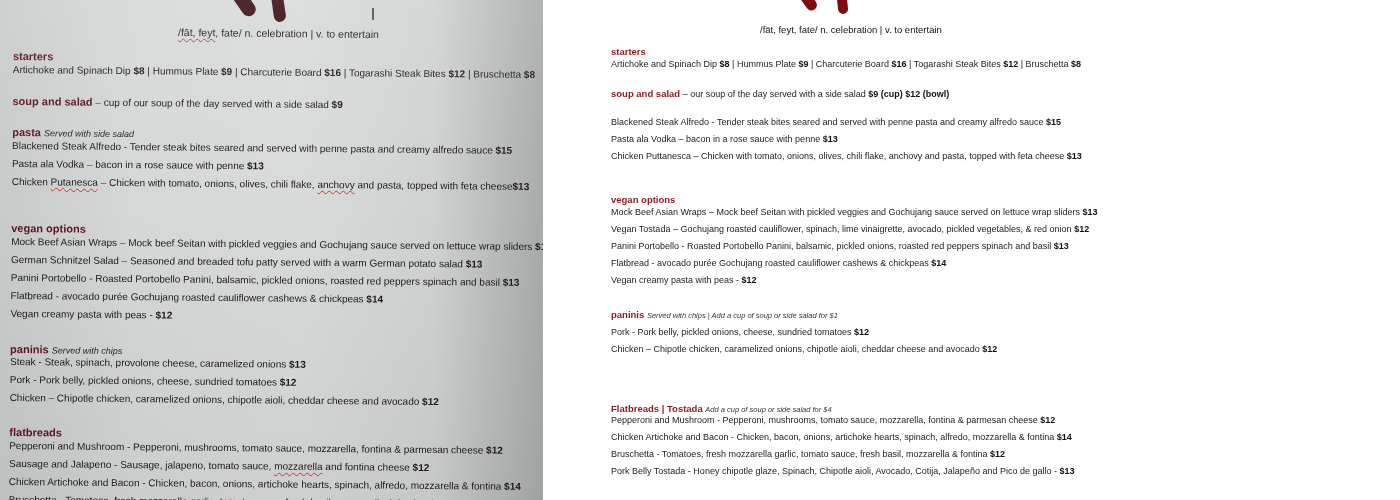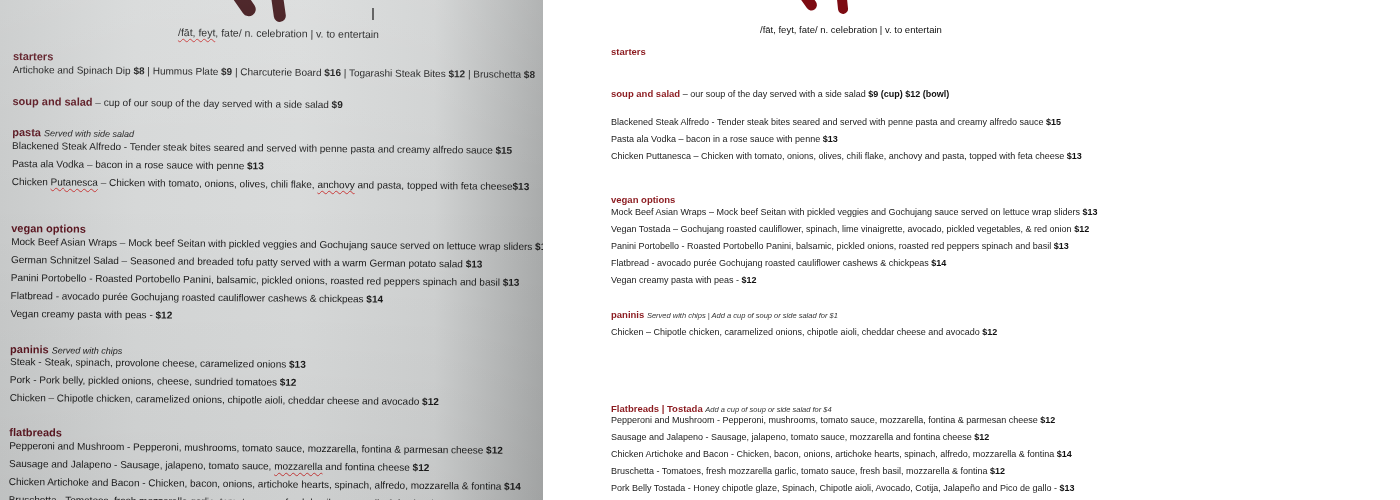--- a/index.html
+++ b/index.html
@@ -103,20 +103,23 @@
   <div class="logo">
     <div class="stroke1"></div>
     <div class="stroke2"></div>
   </div>
   <div class="tagline">/fāt, feyt, fate/ n. celebration | v. to entertain</div>
 
   <div class="content">
 
     <div class="block" style="top:0px">
       <div class="sec-head">starters</div>
+      <div class="line" style="margin-top:2px">
+        <span>Artichoke and Spinach Dip</span> <b>$8</b> | <span>Hummus Plate</span> <b>$9</b> | <span>Charcuterie Board</span> <b>$16</b> | <span>Togarashi Steak Bites</span> <b>$12</b> | <span>Bruschetta</span> <b>$8</b>
+      </div>
     </div>
 
     <div class="block" style="top:42px">
       <div class="line"><span class="sec-head">soup and salad</span><span> – our soup of the day served with a side salad </span><b>$9 (cup) $12 (bowl)</b></div>
     </div>
 
     <div class="block" style="top:70px">
       <div class="line" style="margin-top:1px"><span>Blackened Steak Alfredo - Tender steak bites seared and served with penne pasta and creamy alfredo sauce </span><b>$15</b></div>
       <div class="line" style="margin-top:7px"><span>Pasta ala Vodka – bacon in a rose sauce with penne </span><b>$13</b></div>
       <div class="line" style="margin-top:7px"><span>Chicken Puttanesca – Chicken with tomato, onions, olives, chili flake, anchovy and pasta, topped with feta cheese </span><b>$13</b></div>
@@ -126,25 +129,25 @@
       <div class="sec-head">vegan options</div>
       <div class="line" style="margin-top:2px"><span>Mock Beef Asian Wraps – Mock beef Seitan with pickled veggies and Gochujang sauce served on lettuce wrap sliders </span><b>$13</b></div>
       <div class="line" style="margin-top:7px"><span>Vegan Tostada – Gochujang roasted cauliflower, spinach, lime vinaigrette, avocado, pickled vegetables, &amp; red onion </span><b>$12</b></div>
       <div class="line" style="margin-top:7px"><span>Panini Portobello - Roasted Portobello Panini, balsamic, pickled onions, roasted red peppers spinach and basil </span><b>$13</b></div>
       <div class="line" style="margin-top:7px"><span>Flatbread - avocado purée Gochujang roasted cauliflower cashews &amp; chickpeas </span><b>$14</b></div>
       <div class="line" style="margin-top:7px"><span>Vegan creamy pasta with peas - </span><b>$12</b></div>
     </div>
 
     <div class="block" style="top:263px">
       <div class="sec-head"><span>paninis</span> <span class="sec-note">Served with chips | Add a cup of soup or side salad for $1</span></div>
+      <div class="line" style="margin-top:7px"><span>Pork - Pork belly, pickled onions, cheese, sundried tomatoes </span><b>$12</b></div>
       <div class="line" style="margin-top:7px"><span>Chicken – Chipotle chicken, caramelized onions, chipotle aioli, cheddar cheese and avocado </span><b>$12</b></div>
     </div>
 
     <div class="block" style="top:357px">
       <div class="sec-head"><span>Flatbreads | Tostada</span> <span class="sec-note">Add a cup of soup or side salad for $4</span></div>
       <div class="line" style="margin-top:1px"><span>Pepperoni and Mushroom - Pepperoni, mushrooms, tomato sauce, mozzarella, fontina &amp; parmesan cheese </span><b>$12</b></div>
-      <div class="line" style="margin-top:7px"><span>Sausage and Jalapeno - Sausage, jalapeno, tomato sauce, mozzarella and fontina cheese </span><b>$12</b></div>
       <div class="line" style="margin-top:7px"><span>Chicken Artichoke and Bacon - Chicken, bacon, onions, artichoke hearts, spinach, alfredo, mozzarella &amp; fontina </span><b>$14</b></div>
       <div class="line" style="margin-top:7px"><span>Bruschetta - Tomatoes, fresh mozzarella garlic, tomato sauce, fresh basil, mozzarella &amp; fontina </span><b>$12</b></div>
       <div class="line" style="margin-top:7px"><span>Pork Belly Tostada - Honey chipotle glaze, Spinach, Chipotle aioli, Avocado, Cotija, Jalapeño and Pico de gallo - </span><b>$13</b></div>
     </div>
   </div>
 </div>
 
 </body></html>

